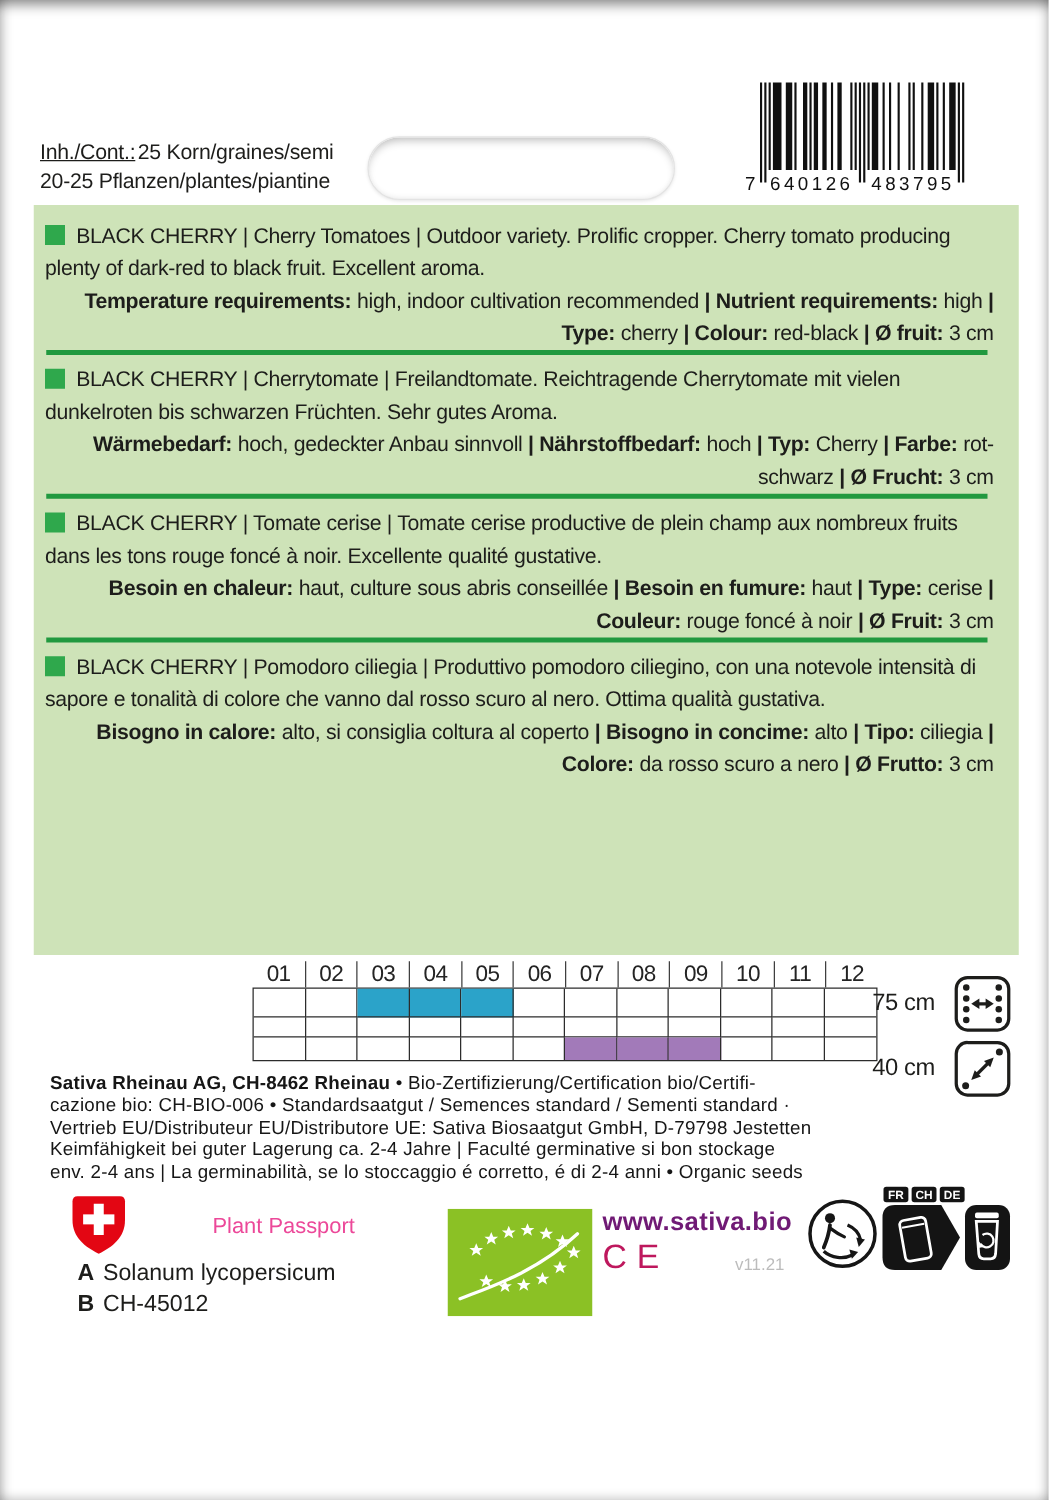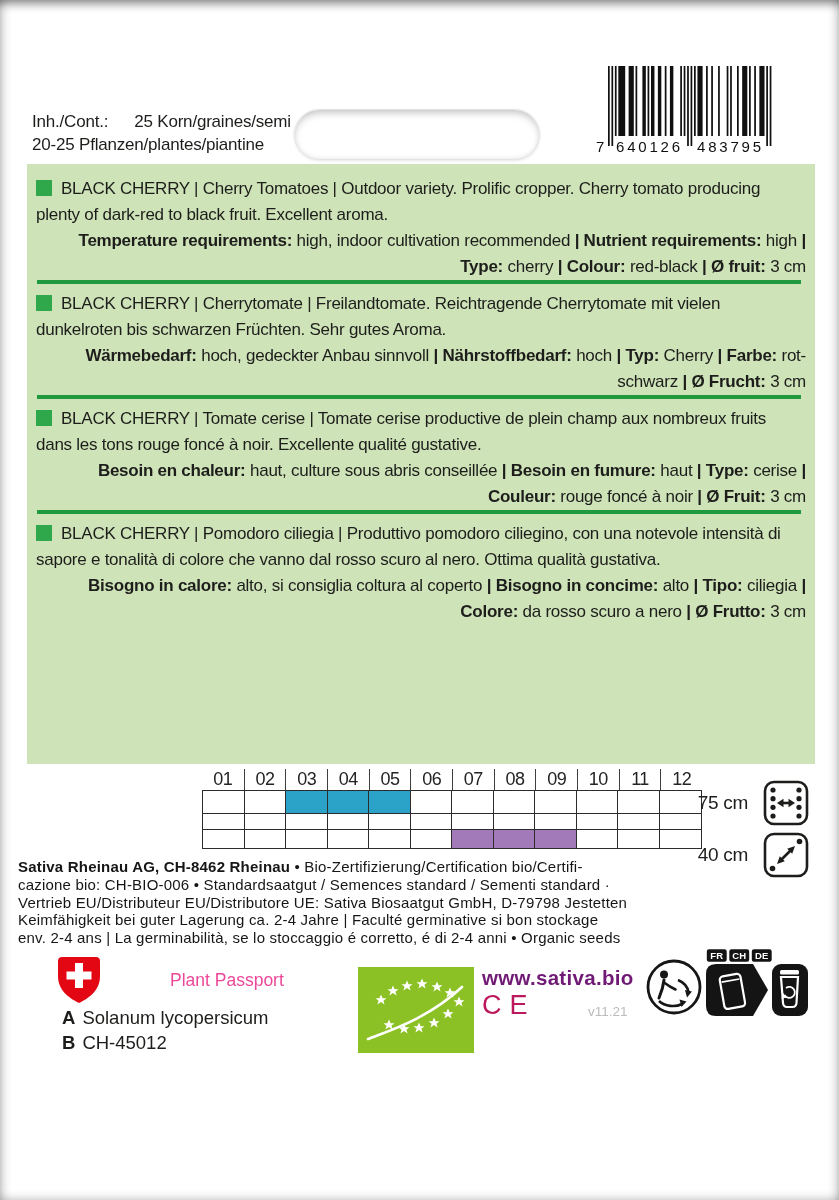--- a/index.html
+++ b/index.html
@@ -5,29 +5,29 @@
   html,body{margin:0;padding:0;background:#ffffff;}
   .packet{position:relative;width:839px;height:1200px;background:#fff;overflow:hidden;
           font-family:"Liberation Sans",sans-serif;color:#1d1d1b;}
   .edge-shadow{position:absolute;inset:0;pointer-events:none;z-index:60;
     box-shadow:inset 0 10px 9px -6px rgba(30,30,30,.50),
                inset 0 -8px 8px -6px rgba(60,60,60,.26),
                inset 10px 0 8px -7px rgba(60,60,60,.28),
                inset -10px 0 8px -7px rgba(60,60,60,.28);}
   
   .contents{position:absolute;left:32px;top:110px;font-size:17px;line-height:23px;letter-spacing:-.2px;}
-  .c-label{margin-right:26px;}
+  .c-label{margin-right:2px;text-decoration:underline;}
   .hang-slot{position:absolute;left:294px;top:109px;width:244px;height:49px;border-radius:26px;background:#fff;
     border:1px solid #e3e3e3;
     box-shadow:inset 0 5px 8px -3px rgba(0,0,0,.28), inset 0 -3px 6px -4px rgba(0,0,0,.14), 0 1px 3px rgba(0,0,0,.10);}
   .barcode{position:absolute;left:594px;top:64px;}
   .bc-digit{font-family:"Liberation Sans",sans-serif;font-size:15px;fill:#101010;}
   
   .panel{position:absolute;left:27px;top:164px;width:788px;height:600px;box-sizing:border-box;
-         padding:12px 9px 0 9px;background:var(--panel-green,#cee3b8);overflow:hidden;}
+         padding:12px 20px 0 9px;background:var(--panel-green,#cee3b8);overflow:hidden;}
   .block p{margin:0;font-size:17px;line-height:26px;letter-spacing:-.25px;}
   .intro{margin-bottom:2px;}
   .specs{margin-bottom:7px;text-align:right;}
   .spec-label{font-weight:700;}
   .bullet{display:inline-block;width:16px;height:16px;background:var(--bullet-green,#2fa84c);
           margin-right:9px;vertical-align:-2px;}
   .divider{height:4px;background:var(--divider-green,#21993f);margin:0 5px 7px 1px;}
   
   .calendar{position:absolute;left:202px;top:769px;width:500px;}
   .cal-header{display:grid;grid-template-columns:repeat(12,1fr);height:21px;}
@@ -35,21 +35,21 @@
   .cal-month+.cal-month{border-left:1.6px solid #3f3f3f;}
   .cal-grid{display:grid;grid-template-columns:repeat(12,1fr);grid-template-rows:23px 16px 18px;border:1.6px solid #2c2c2c;}
   .cal-cell{border-right:1.4px solid #2c2c2c;border-bottom:1.4px solid #2c2c2c;}
   .cal-cell:nth-child(12n){border-right:none;}
   .cal-cell:nth-child(n+25){border-bottom:none;}
   
   .spacing{position:absolute;left:688px;top:780px;display:flex;flex-direction:column;gap:6px;}
   .spacing-row{display:flex;align-items:center;height:46px;}
   .spacing-label{width:60px;text-align:right;margin-right:15px;font-size:19px;letter-spacing:-.3px;}
   
-  .footer-text{position:absolute;left:18px;top:858px;font-size:15px;line-height:17.8px;letter-spacing:.2px;
+  .footer-text{position:absolute;left:40px;top:858px;font-size:15px;line-height:17.8px;letter-spacing:.2px;
                white-space:nowrap;color:#161616;}
   .f-line b{font-weight:700;}
   .swiss-flag{position:absolute;left:56px;top:955px;}
   .plant-passport{position:absolute;left:170px;top:970px;font-size:17.5px;color:#ec4899;}
   .ab{position:absolute;left:62px;top:1005px;font-size:18.5px;line-height:25px;}
   .ab b{font-weight:700;margin-right:7px;}
   .eu-logo{position:absolute;left:358px;top:967px;}
   .website{position:absolute;left:482px;top:966px;font-size:20.5px;font-weight:700;color:#701a75;letter-spacing:.3px;}
   .ce-mark{position:absolute;left:482px;top:990px;font-size:27px;color:#be185d;letter-spacing:8px;}
   .version{position:absolute;left:588px;top:1004px;font-size:13.5px;color:#bcbcbc;}

